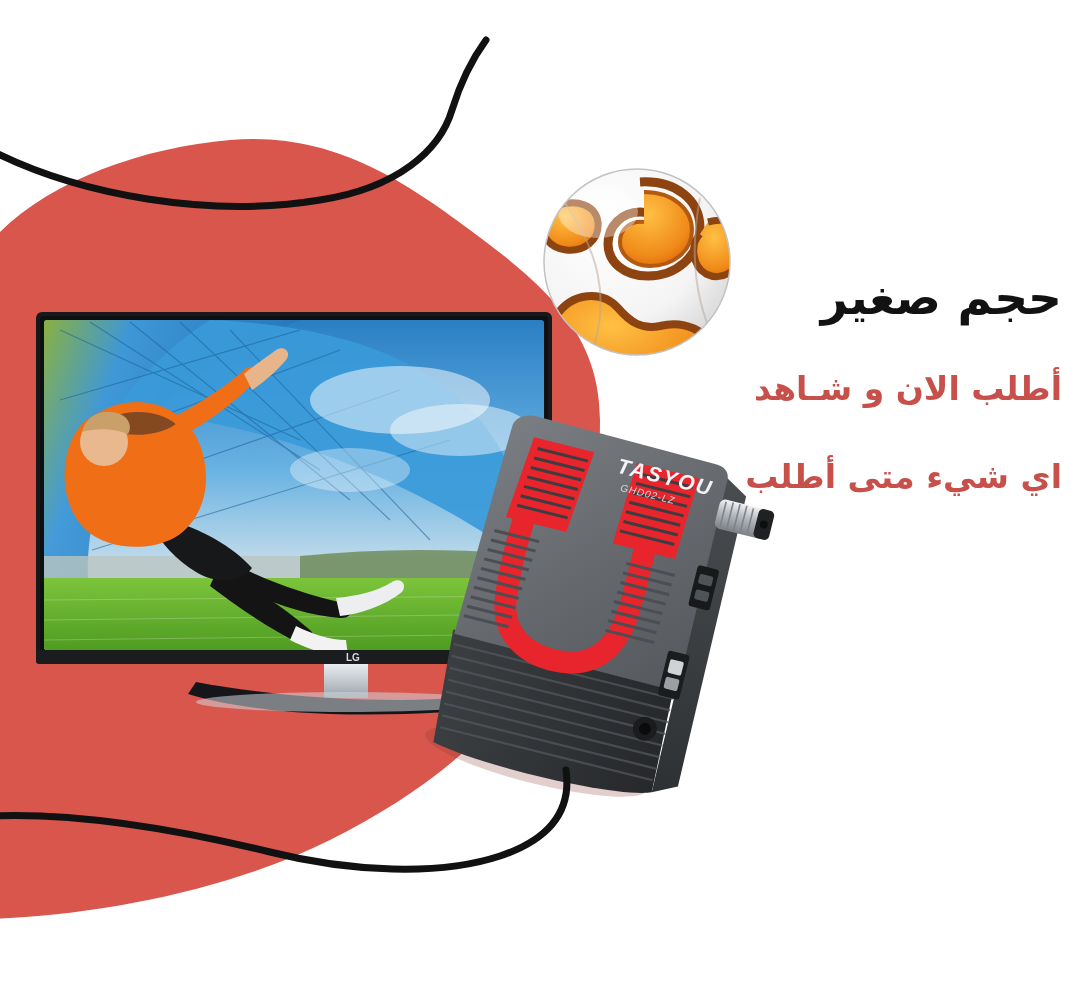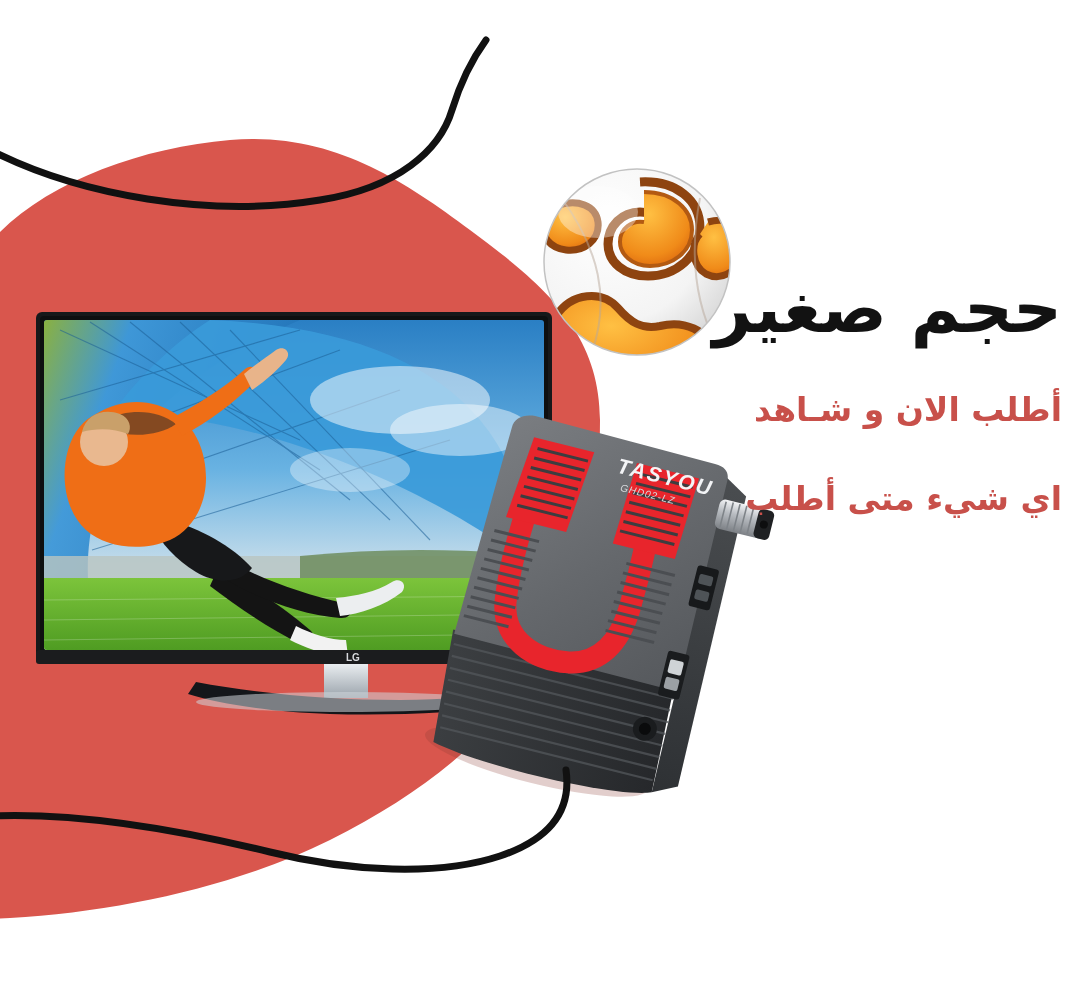--- a/index.html
+++ b/index.html
@@ -22,21 +22,21 @@
     position:absolute;
     right:18px;
     top:274px;
     width:380px;
     text-align:right;
     direction:rtl;
     z-index:40;
   }
   .head-line{
     font-weight:bold;
-    font-size:68px;
+    font-size:47px;
     line-height:1.02;
     letter-spacing:-1px;
     color:#121212;
     white-space:nowrap;
   }
   .head-line.second{
     font-size:50px;
     margin-top:10px;
   }
   .sub-line{

